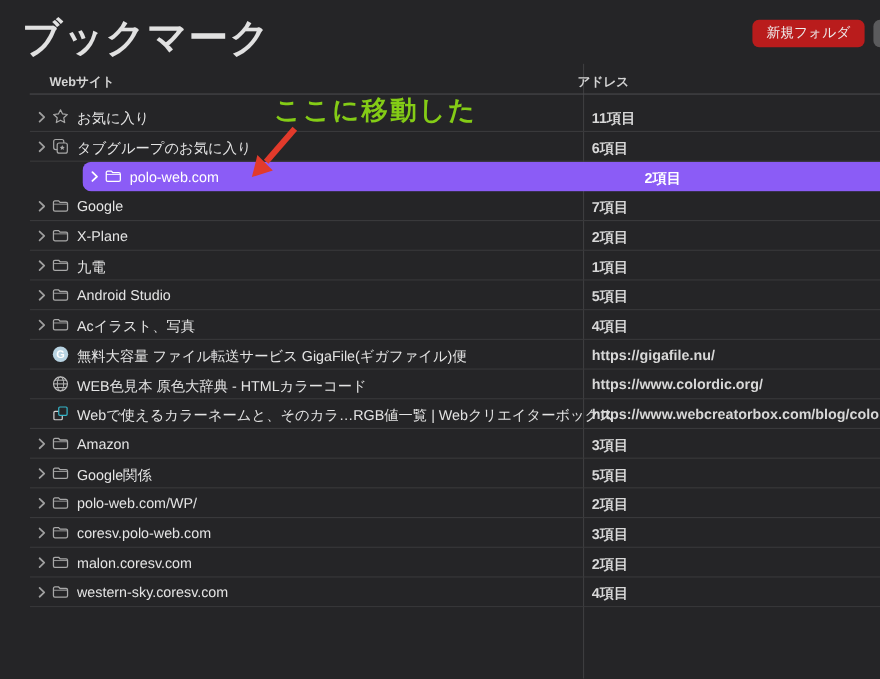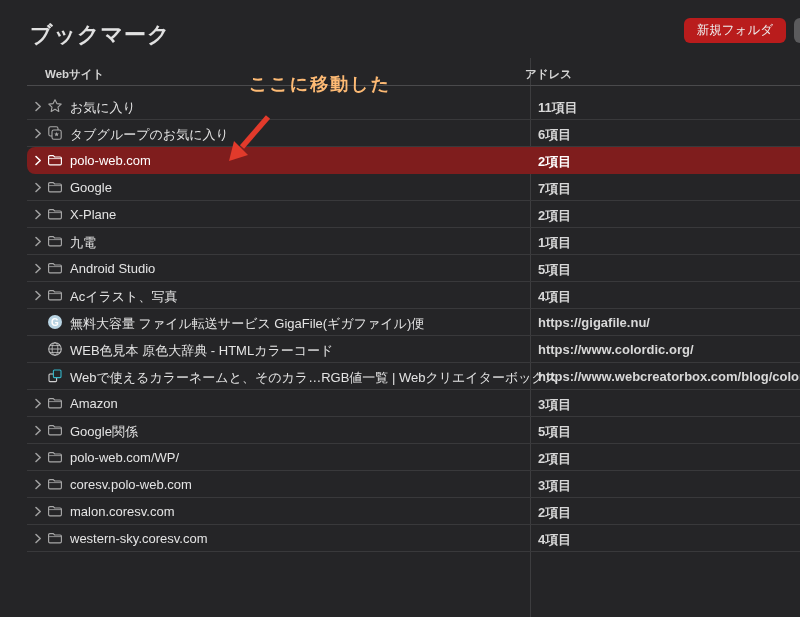--- a/index.html
+++ b/index.html
@@ -5,22 +5,22 @@
   * { box-sizing: border-box; }
   html, body { margin:0; padding:0; }
   body {
     width:800px; height:617px;
     position:relative; overflow:hidden;
     background:#252527;
     font-family:"Liberation Sans","DejaVu Sans",sans-serif;
   }
   .page-title {
     position:absolute; left:18px; top:8px;
-    font-size:22px; font-weight:700; color:#e1e1e1; letter-spacing:1px;
-    margin:12px;
+    font-size:36px; font-weight:700; color:#e1e1e1; letter-spacing:1px;
+    margin:2px;
     text-align:center;
   }
   .new-folder-btn {
     position:absolute; top:18px; right:14px; height:25px;
     padding:0 13px; background:#b91c1c; border:none; border-radius:6px;
     color:#eeeeee; font-size:12.5px; font-family:inherit; line-height:25px;
   }
   .partial-btn {
     position:absolute; top:18px; left:794px; width:30px; height:25px;
     background:#5b5b5d; border-radius:6px;
@@ -38,45 +38,46 @@
   .th-address { left:498px; }
   .rows {
     position:absolute; top:93px; left:27px; right:0; z-index:1;
     overflow:hidden;
   }
   .row {
     position:relative; height:27px;
     border-bottom:1px solid #39393b;
   }
   .row.selected {
-    background:#7f1d1d;
+    background:#8b5cf6;
     border-radius:8px 0 0 8px;
     border-bottom-color:transparent;
+    margin-left:48px;
   }
   .chevron {
     position:absolute; left:6px; top:8px; width:10px; height:11px;
     color:#9f9f9f; display:inline-block;
   }
   .icon {
     position:absolute; left:20px; top:5px; width:16px; height:16px;
     color:#a8a8a8; display:inline-block;
   }
   .label {
     position:absolute; left:43px; top:6px; font-size:13px; font-weight:500;
     color:#e4e4e4; white-space:nowrap;
   }
   .address {
     position:absolute; left:511px; top:6px; font-size:13px; font-weight:700;
     color:#d8d8d8; white-space:nowrap;
   }
   .row.selected .label, .row.selected .address { color:#ffffff; }
   .row.selected .chevron, .row.selected .icon { color:#ffffff; }
   .annotation-text {
-    position:absolute; left:249px; top:72px; z-index:3;
-    font-size:18px; font-weight:700; color:#fdba74; letter-spacing:2px;
+    position:absolute; left:249px; top:84px; z-index:3;
+    font-size:24px; font-weight:700; color:#84cc16; letter-spacing:2px;
     white-space:nowrap;
   }
   .annotation-arrow { position:absolute; left:221px; top:114px; z-index:3; }
   .icon svg, .chevron svg { display:block; }
 </style>
 </head>
 <body>
 
 <h1 class="page-title">ブックマーク</h1>
 <button class="new-folder-btn">新規フォルダ</button>

